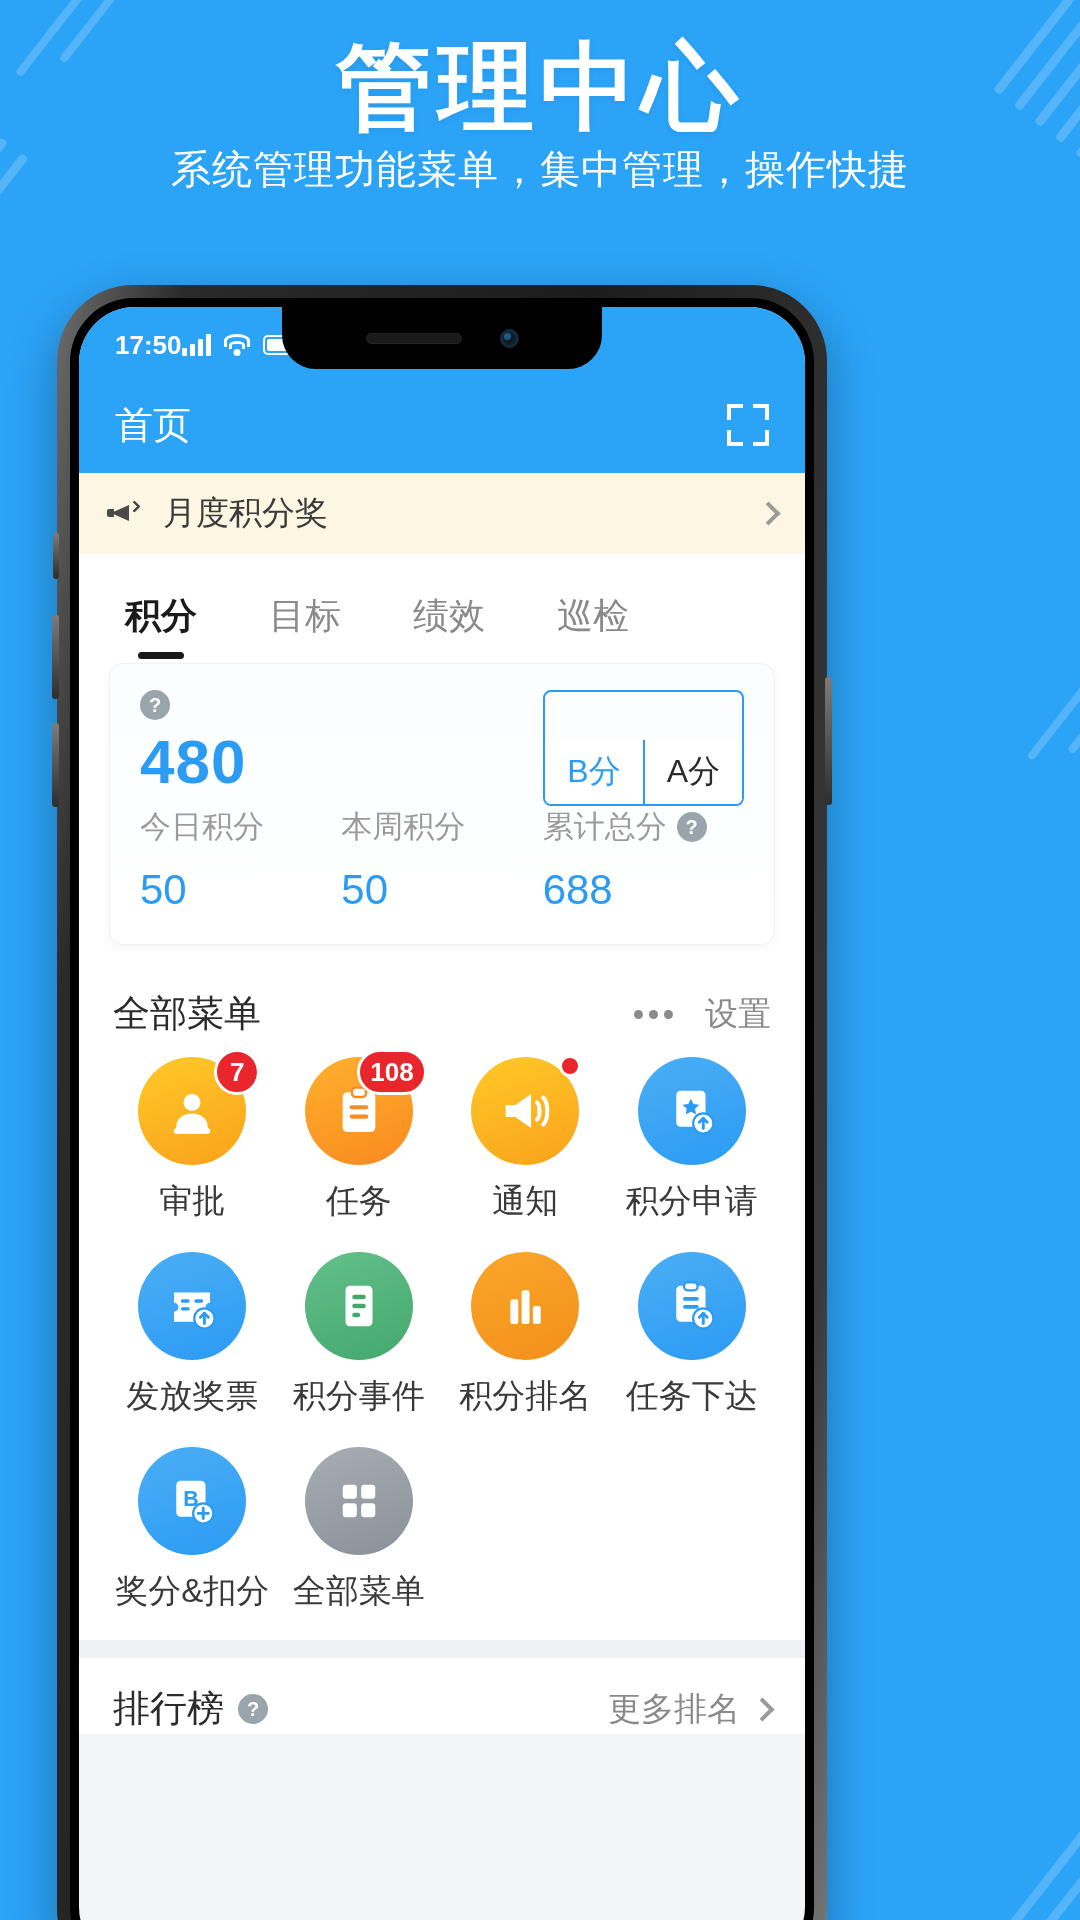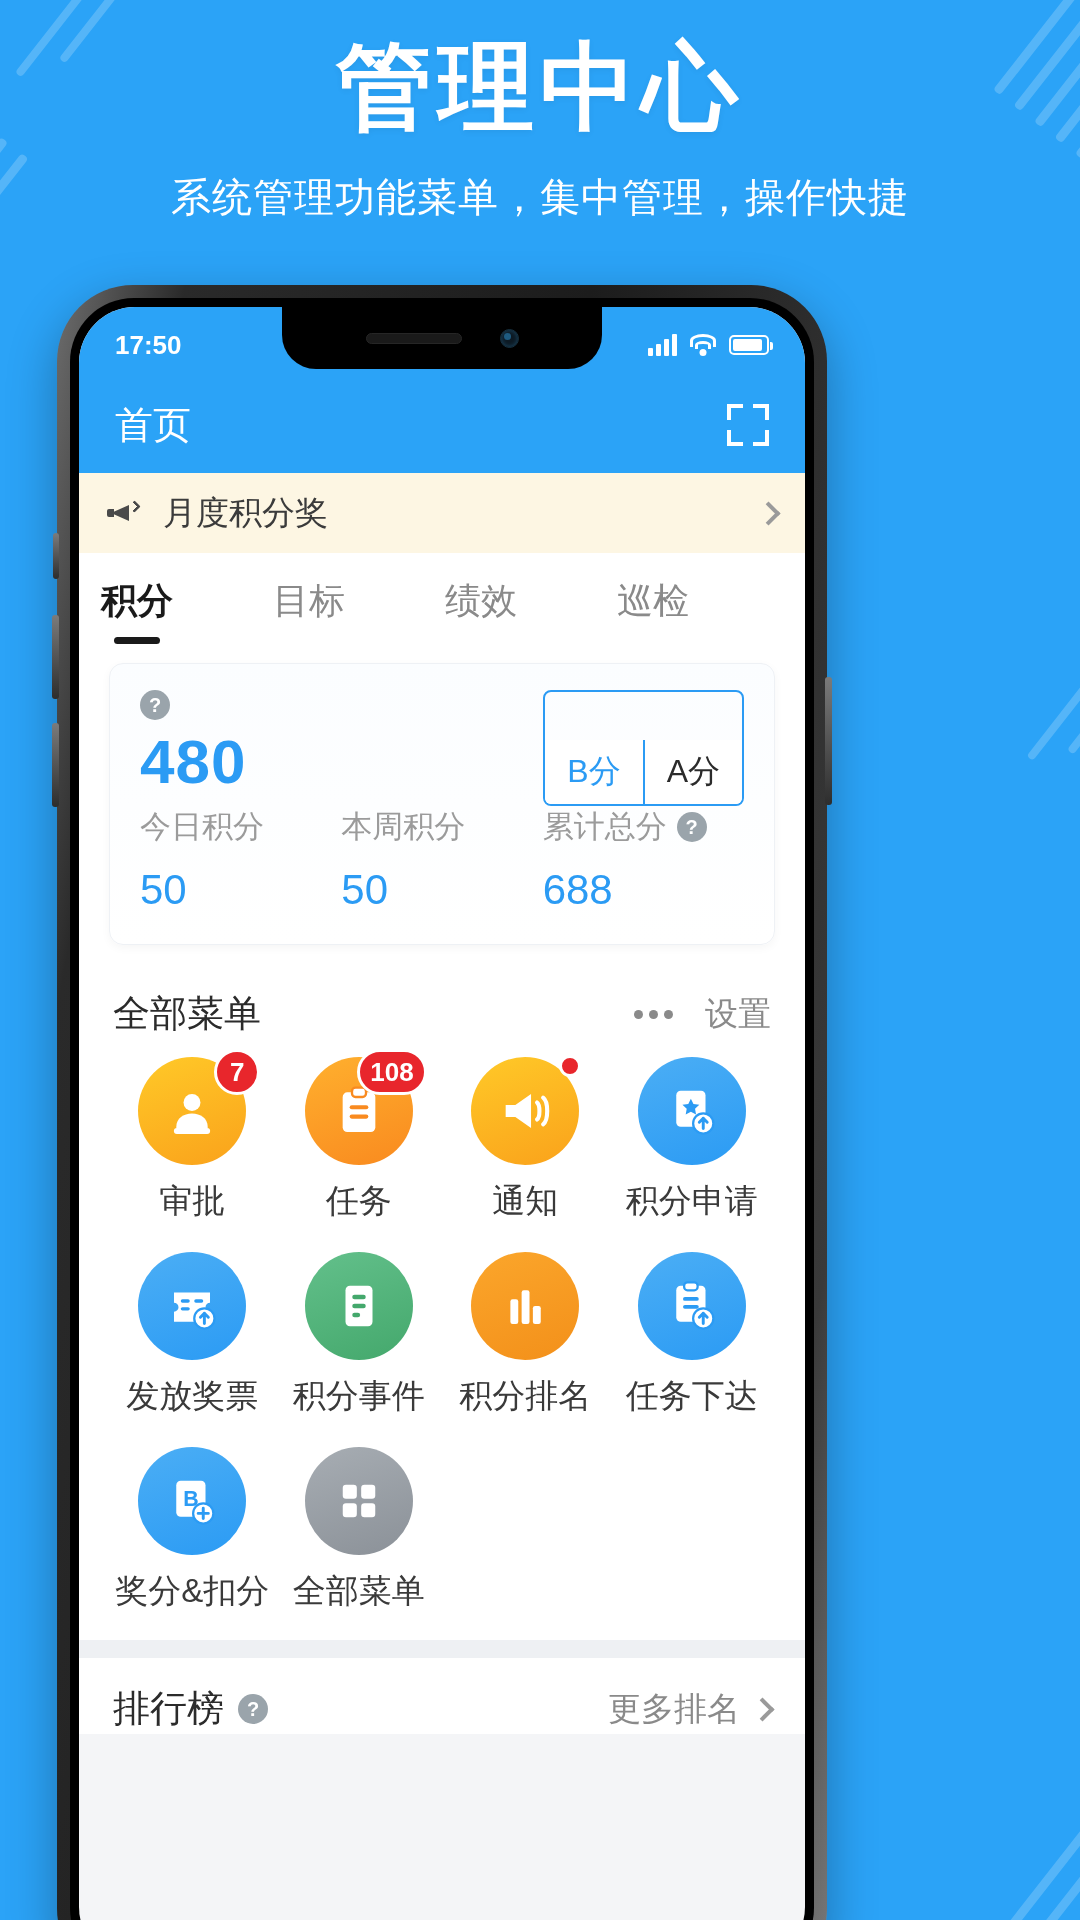--- a/index.html
+++ b/index.html
@@ -23,21 +23,21 @@
   .sg-br { bottom:140px; right:-40px; transform:rotate(38deg); }
   .sg-bl { bottom:60px; left:-40px; transform:rotate(38deg); }
 
   
   .promo { position:absolute; top:0; left:0; right:0; text-align:center; z-index:3; }
   .promo-title {
     font-size:96px; font-weight:bold; color:#fff; letter-spacing:6px;
     margin-top:32px; line-height:1.15; text-shadow:0 2px 6px rgba(0,0,0,.06);
   }
   .promo-sub {
-    font-size:40px; color:#fff; margin-top:28px; letter-spacing:1px; font-weight:500;
+    font-size:40px; color:#fff; letter-spacing:1px; font-weight:500;
   }
 
   
   .phone {
     position:absolute; top:285px; left:57px;
     width:770px; height:1700px;
     border-radius:76px;
     background:linear-gradient(100deg,#6d6d6d 0%,#2a2a2a 12%,#1c1c1c 50%,#3a3a3a 88%,#7a7a7a 100%);
     padding:13px;
     box-shadow:0 18px 50px rgba(0,0,0,.30);
@@ -73,21 +73,21 @@
   }
   .speaker { width:96px; height:11px; background:#1a1a1a; border-radius:6px; border:1px solid #262626; }
   .cam { width:19px; height:19px; border-radius:50%; background:#0d1a24; border:1px solid #17303f;
          box-shadow:inset 0 0 4px #1d4a66; position:relative; }
   .cam:after { content:""; position:absolute; top:3px; left:3px; width:7px; height:7px;
                border-radius:50%; background:#1e5b80; }
 
   
   .statusbar {
     height:70px; background:#2BA3F7; color:#fff;
-    display:flex; align-items:center; justify-content:space-between;
+    display:flex; align-items:center; justify-content:flex-start;
     padding:0 36px; font-size:26px; font-weight:bold;
     position:relative; z-index:10;
   }
   .sb-time { padding-top:6px; }
   .sb-right { display:flex; align-items:center; gap:12px; padding-top:6px; }
   .bars { display:flex; align-items:flex-end; gap:3px; height:22px; }
   .bars i { width:5px; background:#fff; border-radius:1px; display:block; }
   .bars i:nth-child(1){ height:8px; }
   .bars i:nth-child(2){ height:12px; }
   .bars i:nth-child(3){ height:17px; }
@@ -129,21 +129,21 @@
     position:absolute; left:4px; top:7px; width:0; height:0;
     border-top:8px solid transparent; border-bottom:8px solid transparent;
     border-right:18px solid #4a4a4a;
   }
   .horn .tail { position:absolute; left:0; top:11px; width:7px; height:8px; background:#4a4a4a; border-radius:2px 0 0 2px; }
   .horn .wave { position:absolute; right:2px; top:4px; width:9px; height:9px;
                 border-right:3px solid #4a4a4a; border-top:3px solid #4a4a4a; transform:rotate(45deg); border-radius:2px; }
   .chev { width:17px; height:17px; border-top:4px solid #9a9a9a; border-right:4px solid #9a9a9a; transform:rotate(45deg); }
 
   
-  .tabs { background:#fff; display:flex; padding:0 16px; height:110px; align-items:center; gap:88px; }
+  .tabs { background:#fff; display:flex; padding:0 40px; height:110px; align-items:flex-end; gap:60px; }
   .tab { font-size:36px; color:#8a8a8a; position:relative; padding:8px 6px 22px; }
   .tab.active { color:#1a1a1a; font-weight:bold; }
   .tab.active:after {
     content:""; position:absolute; bottom:4px; left:50%; transform:translateX(-50%);
     width:46px; height:7px; background:#1a1a1a; border-radius:4px;
   }
 
   
   .card-wrap { background:#fff; padding:0 30px 26px; }
   .card {

